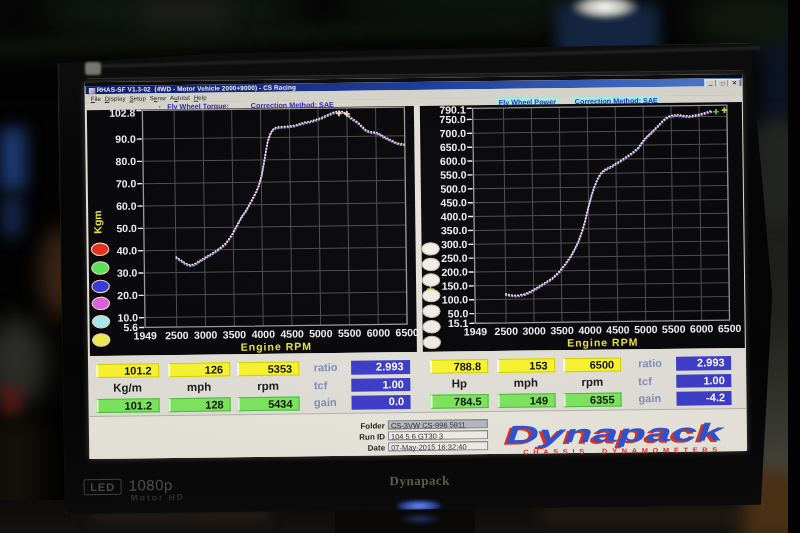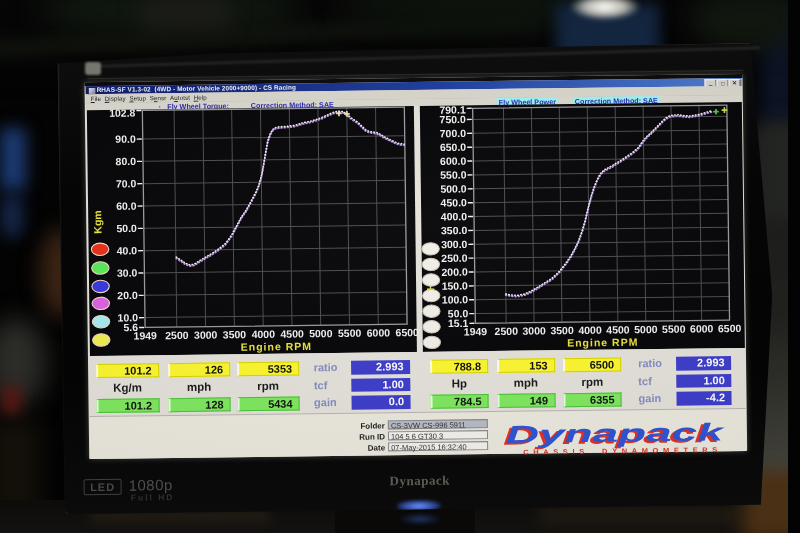--- a/index.html
+++ b/index.html
@@ -38,21 +38,21 @@
 <div class="abs" style="left:335px;top:502px;width:140px;height:31px;background:#0a0908;border-radius:4px 4px 0 0"></div>
 <div class="abs" style="left:398px;top:514px;width:44px;height:10px;background:radial-gradient(ellipse at center,#24407c 0%,rgba(10,15,40,0) 70%);filter:blur(2px)"></div>
 <div class="abs" style="left:90px;top:512px;width:180px;height:8px;background:#2a2318;filter:blur(6px)"></div>
 <div class="abs" style="left:540px;top:508px;width:200px;height:14px;background:#231d14;filter:blur(7px)"></div>
 <div class="abs" style="left:742px;top:470px;width:70px;height:70px;background:#4a3015;filter:blur(9px)"></div>
 <div id="mon" class="abs" style="left:60px;top:47px;width:714px;height:463px;transform:rotate(-0.72deg);background:linear-gradient(180deg,#0e0e0e,#050505 30%,#040404 70%,#0b0b0b);border-radius:7px;clip-path:polygon(0px 12px, 160px 4px, 693px 0px, 712px 253px, 698px 462px, 2px 463px);box-shadow:inset 0 1px 0 rgba(255,255,255,0.10), inset 2px 0 2px -1px rgba(255,255,255,0.16), inset -2px 0 2px rgba(255,255,255,0.05), 0 4px 10px rgba(0,0,0,0.6)">
 
 <div class="abs" style="left:30px;top:27px;width:656px;height:1.2px;background:rgba(255,255,255,0.10);filter:blur(0.6px)"></div>
 <div class="abs" style="left:21px;top:428px;width:36px;height:14px;border:1.5px solid #3f3f3f;border-radius:2px;color:#484848;font-size:11px;font-weight:bold;text-align:center;line-height:15px;letter-spacing:1px">LED</div>
 <div class="abs" style="left:66px;top:426px;color:#4e4e4e;font-size:15px;font-weight:normal;letter-spacing:0.5px">1080p</div>
-<div class="abs" style="left:68px;top:442px;color:#303030;font-size:8.5px;font-weight:bold;letter-spacing:2px">Full HD</div>
+<div class="abs" style="left:68px;top:442px;color:#303030;font-size:8.5px;font-weight:bold;letter-spacing:2px">Motor HD</div>
 <div class="abs" style="left:327px;top:426px;color:#5e5b54;font-size:13px;font-weight:bold;font-family:'Liberation Serif',serif;letter-spacing:0.5px">Dynapack</div>
 <div class="abs" style="left:334px;top:453px;width:44px;height:12px;background:radial-gradient(ellipse at center,#6a95ff 0%,#2a4190 55%,rgba(10,15,40,0) 80%);filter:blur(1.5px)"></div>
 <div id="scr" class="abs" style="left:27px;top:31px;width:658px;height:377px;background:#e4e2db;border-radius:1px;box-shadow:0 0 6px rgba(230,230,220,0.25)">
 
 <div class="abs" style="left:0px;top:0px;width:658px;height:4px;background:#0a0a0c"></div>
 <div class="abs" style="left:1px;top:3.5px;width:656px;height:8.5px;background:linear-gradient(90deg,#0c1a6e,#1e3f9e 55%,#4f7ed2);"></div>
 <div class="abs" style="left:3px;top:4.5px;width:6.5px;height:6.5px;background:linear-gradient(135deg,#e8e8e8,#7878c0);border:0.5px solid #222"></div>
 <div class="abs" style="left:12px;top:4.3px;font-size:6.4px;font-weight:bold;color:#f4f4f4;letter-spacing:0.1px">RHAS-SF V1.3-02&nbsp; (4WD - Motor Vehicle 2000+9000) - CS Racing</div>
 <div class="abs" style="left:620px;top:4.5px;width:10px;height:7px;background:#d6d3ce;border:1px solid #fff;border-right-color:#555;border-bottom-color:#555;font-size:6px;line-height:5px;text-align:center;color:#111">_</div>
 <div class="abs" style="left:632px;top:4.5px;width:10px;height:7px;background:#d6d3ce;border:1px solid #fff;border-right-color:#555;border-bottom-color:#555;font-size:5.5px;line-height:7px;text-align:center;color:#111">□</div>

